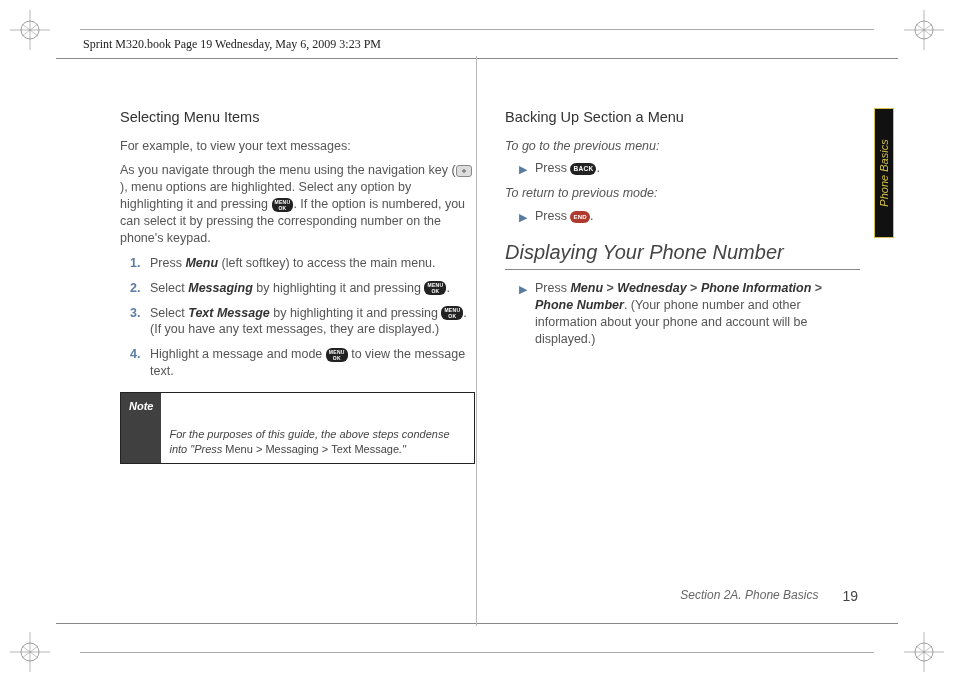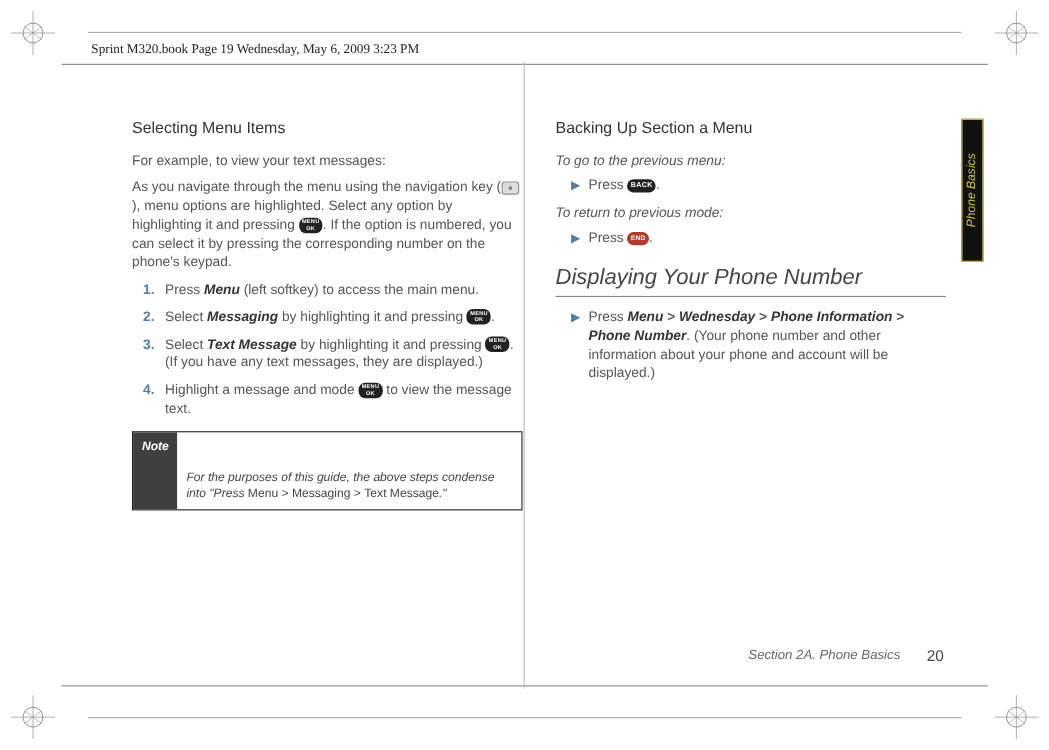--- a/index.html
+++ b/index.html
@@ -337,14 +337,14 @@
       <span class="gt">&gt;</span>
       <b>Phone Information</b>
       <span class="gt">&gt;</span>
       <b>Phone Number</b><span>.</span><span> (Your phone number and other information about your phone and account will be displayed.)</span>
     </div>
   </div>
 </div>
 
 <div class="footer">
   <span>Section 2A. Phone Basics</span>
-  <span class="pagenum">20</span>
+  <span class="pagenum">19</span>
 </div>
 
 </body></html>

